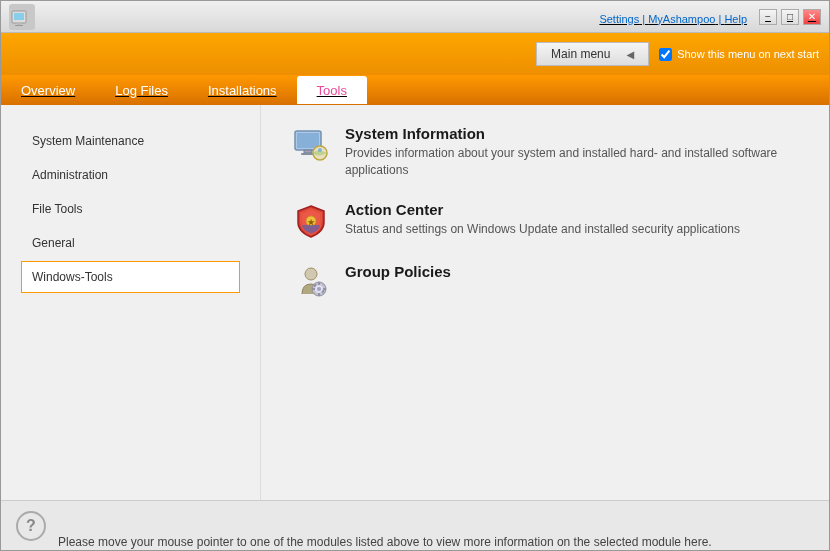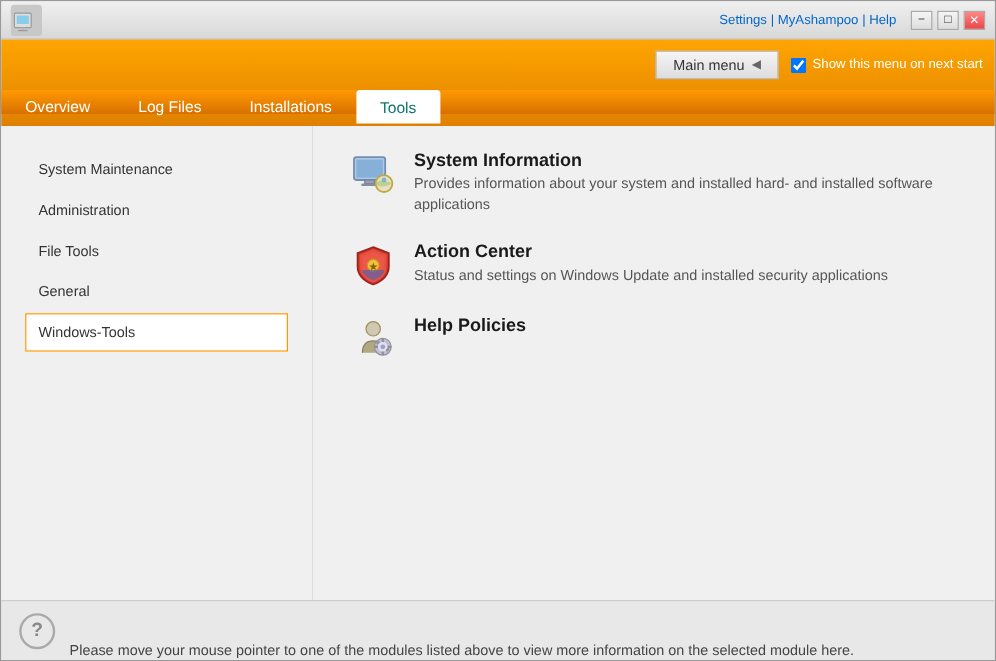--- a/index.html
+++ b/index.html
@@ -57,22 +57,23 @@
       color: #f90;
     }
     .title-text .arabic {
       color: #f90;
       font-size: 14px;
       font-weight: bold;
       margin-left: 8px;
     }
     .title-bar-right {
       display: flex;
-      align-items: center;
+      align-items: flex-end;
       gap: 4px;
+      text-decoration: underline;
     }
     .title-links {
       font-size: 11px;
       color: #444;
       margin-right: 8px;
     }
     .title-links span {
       cursor: pointer;
       color: #0066cc;
     }
@@ -91,57 +92,58 @@
     .win-btn.close { background: linear-gradient(to bottom, #f88, #e44); color: #fff; }
     .main-menu-btn {
       background: linear-gradient(to bottom, #f5f5f5, #ddd);
       border: 1px solid #bbb;
       padding: 4px 14px;
       font-size: 12px;
       color: #333;
       cursor: pointer;
       display: flex;
       align-items: center;
-      gap: 6px;
+      gap: 16px;
     }
     .main-menu-btn .arrow {
       color: #666;
       font-size: 10px;
     }
     .show-next-start {
       display: flex;
       align-items: center;
       gap: 5px;
       font-size: 11px;
       color: #fff;
     }
     .show-next-start input { margin: 0; }
 
     
     .nav-tabs {
       background: linear-gradient(to bottom, #f90, #d87000);
-      height: 20px;
-      display: flex;
-      align-items: flex-start;
+      height: 30px;
+      display: flex;
+      align-items: center;
       padding: 0 0;
+      text-decoration: underline;
     }
     .nav-tab {
       padding: 4px 20px;
       font-size: 13px;
       cursor: pointer;
       color: #fff;
       background: transparent;
       border: none;
       height: 26px;
       display: flex;
       align-items: center;
     }
     .nav-tab.active {
       background: #fff;
-      color: #0f766e;
+      color: #ec4899;
       font-weight: normal;
       border-radius: 3px 3px 0 0;
       height: 28px;
     }
 
     
     .top-header {
       height: 72px;
       background: linear-gradient(to bottom, #ffa500, #e08000);
       display: flex;
@@ -364,21 +366,21 @@
 
           <rect x="26" y="18" width="2" height="3" rx="0.5" fill="#9090a0"></rect>
           <rect x="26" y="29" width="2" height="3" rx="0.5" fill="#9090a0"></rect>
           <rect x="20" y="24" width="3" height="2" rx="0.5" fill="#9090a0"></rect>
           <rect x="31" y="24" width="3" height="2" rx="0.5" fill="#9090a0"></rect>
           <rect x="22" y="20" width="2" height="3" rx="0.5" fill="#9090a0" transform="rotate(45 23 21.5)"></rect>
           <rect x="30" y="26" width="2" height="3" rx="0.5" fill="#9090a0" transform="rotate(45 31 27.5)"></rect>
         </svg>
       </div>
       <div class="tool-text">
-        <h3>Help Policies</h3>
+        <h3>Group Policies</h3>
       </div>
     </div>
 
   </div>
 </div>
 
 <div class="status-bar">
   <div class="status-icon">
     <span>?</span>
   </div>

